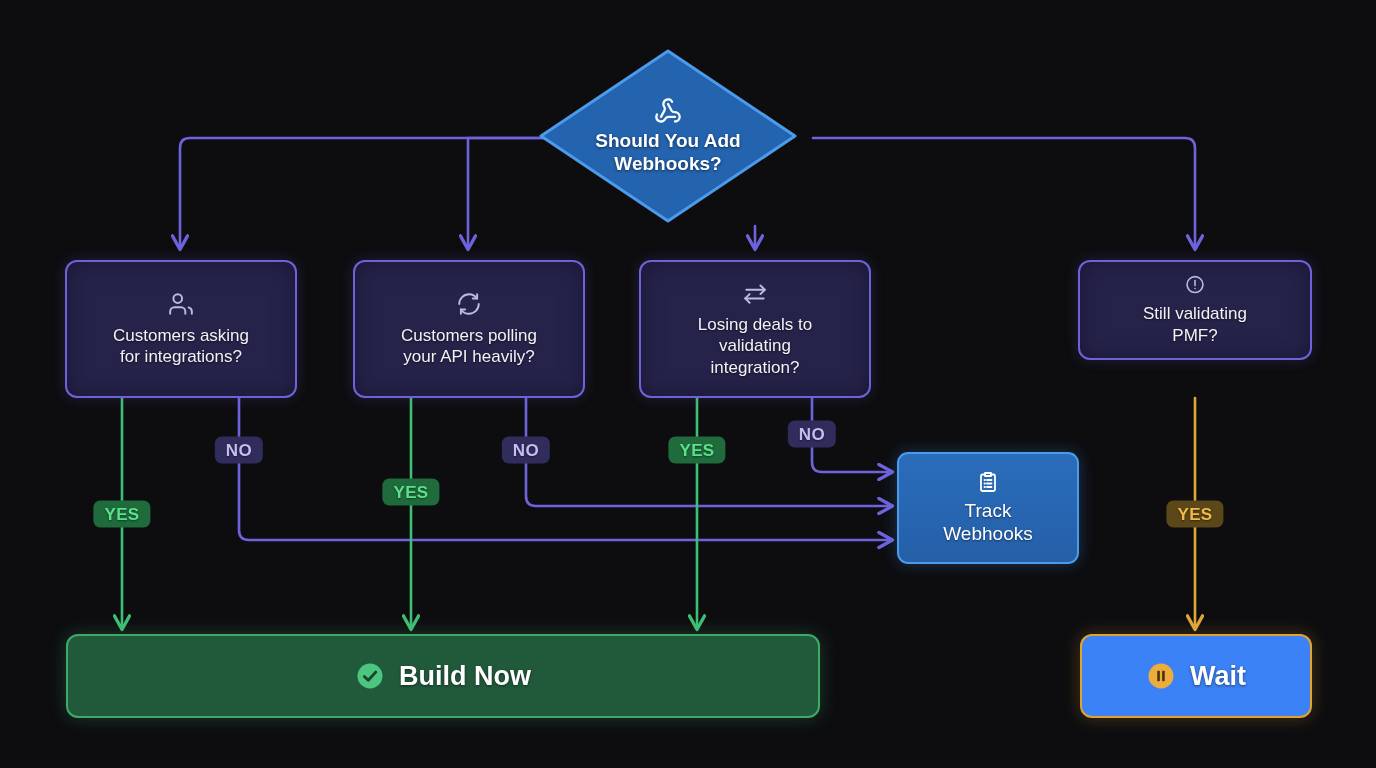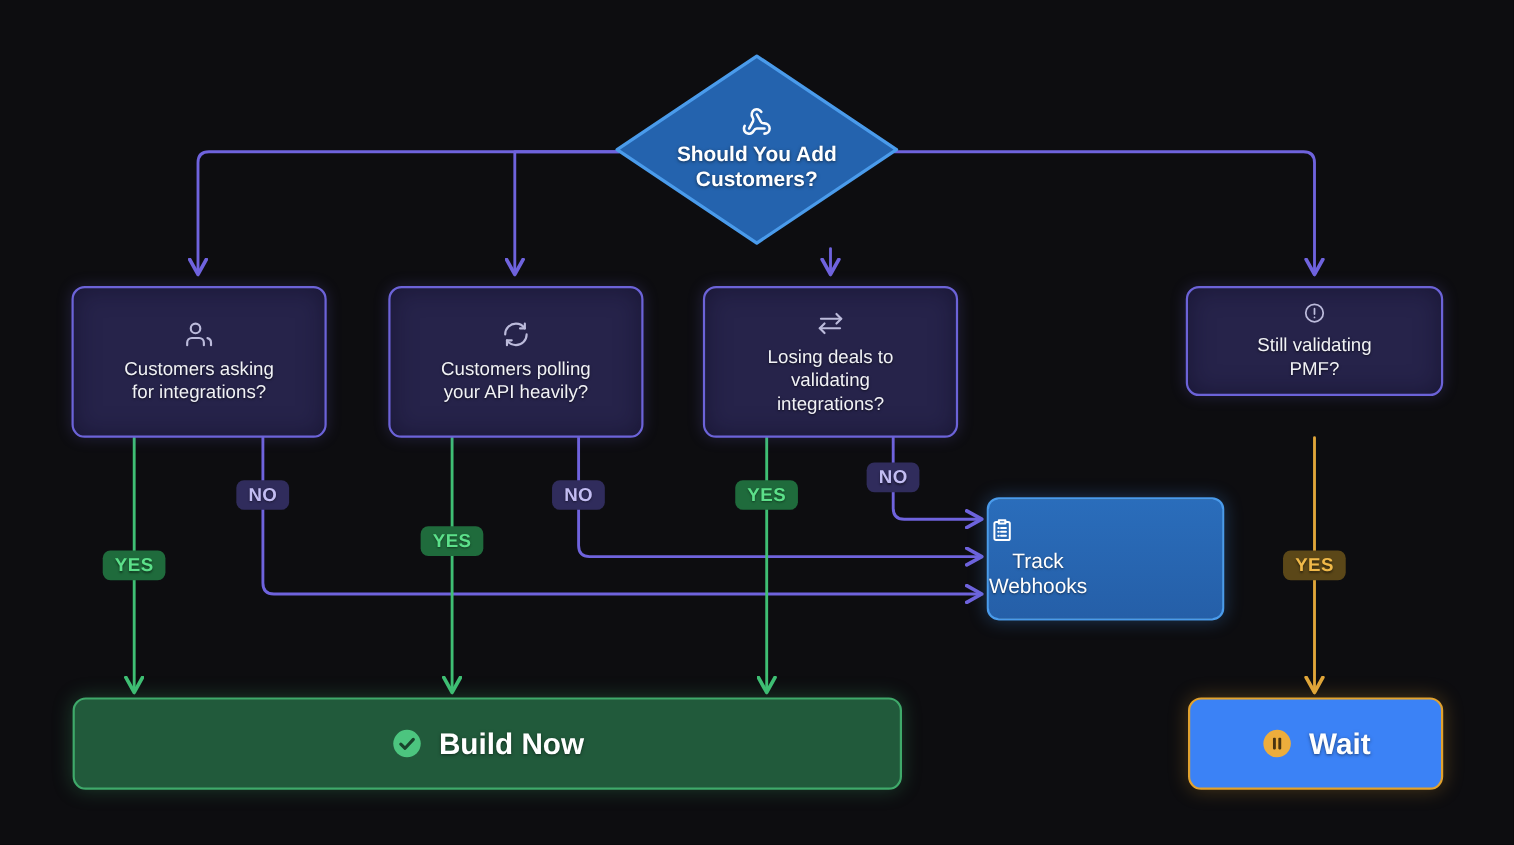--- a/index.html
+++ b/index.html
@@ -18,21 +18,21 @@
   }
   #edges {
     position: absolute; left: 0; top: 0;
     width: 1376px; height: 768px;
     pointer-events: none;
   }
 
   
   .diamond-wrap {
     position: absolute;
-    left: 557px; top: 47px;
+    left: 537px; top: 47px;
     width: 262px; height: 178px;
   }
   .diamond-shape {
     position: absolute; left: 0; top: 0;
     width: 100%; height: 100%;
   }
   .diamond-content {
     position: absolute; left: 0; top: 0;
     width: 100%; height: 100%;
     display: flex; flex-direction: column;
@@ -66,27 +66,27 @@
     font-size: 17px;
     line-height: 1.26;
     text-align: center;
     text-shadow: 0 1px 2px rgba(0,0,0,0.6);
   }
 
   
   .track-node {
     position: absolute;
     left: 897px; top: 452px;
-    width: 216px; height: 112px;
+    width: 182px; height: 112px;
     border: 2px solid #4a9beb;
     border-radius: 11px;
     background: linear-gradient(180deg,#2a6dbb 0%, #255fa8 100%);
     box-shadow: 0 0 16px rgba(66,140,225,0.32);
     display: flex; flex-direction: column;
-    align-items: flex-start; justify-content: center;
+    align-items: center; justify-content: center;
     gap: 4px;
   }
   .track-icon { width: 24px; height: 24px; margin-bottom: 2px; }
   .track-label {
     color: #ffffff; font-size: 19px; line-height: 1.2;
     text-align: center; text-shadow: 0 1px 2px rgba(0,0,0,0.5);
   }
 
   
   .terminal {
@@ -178,21 +178,21 @@
       <path d="M131 4 L258 89 L131 174 L4 89 Z" fill="#2463ae" stroke="#4a9beb" stroke-width="3" stroke-linejoin="round"></path>
     </svg>
     <div class="diamond-content">
       <svg class="diamond-icon" viewBox="0 0 24 24" fill="none" stroke="#ffffff" stroke-width="2" stroke-linecap="round" stroke-linejoin="round">
         <path d="M18 16.98h-5.99c-1.1 0-1.95.94-2.48 1.9A4 4 0 0 1 2 17c.01-.7.2-1.4.57-2"></path>
         <path d="m6 17 3.13-5.78c.53-.97.1-2.18-.5-3.1a4 4 0 1 1 6.89-4.06"></path>
         <path d="m12 6 3.13 5.73C15.66 12.7 16.9 13 18 13a4 4 0 0 1 0 8"></path>
       </svg>
       <div class="diamond-label">
         <span>Should You Add</span><br>
-        <span>Customers?</span>
+        <span>Webhooks?</span>
       </div>
     </div>
   </div>
 
   <div class="dbox" id="box-1" style="left:65px; top:260px; width:232px; height:138px;">
     <svg class="dbox-icon" viewBox="0 0 24 24" fill="none" stroke="#c9c8e8" stroke-width="1.8" stroke-linecap="round" stroke-linejoin="round">
       <path d="M16 21v-2a4 4 0 0 0-4-4H6a4 4 0 0 0-4 4v2"></path>
       <circle cx="9" cy="7" r="4"></circle>
       <path d="M22 21v-2a4 4 0 0 0-3-3.87"></path>
     </svg>
@@ -218,21 +218,21 @@
   <div class="dbox" id="box-3" style="left:639px; top:260px; width:232px; height:138px;">
     <svg class="dbox-icon" viewBox="0 0 24 24" fill="none" stroke="#c9c8e8" stroke-width="1.8" stroke-linecap="round" stroke-linejoin="round">
       <polyline points="17 5 21 9 17 13"></polyline>
       <line x1="21" y1="9" x2="4" y2="9"></line>
       <polyline points="7 21 3 17 7 13"></polyline>
       <line x1="3" y1="17" x2="20" y2="17"></line>
     </svg>
     <div class="dbox-label">
       <span>Losing deals to</span><br>
       <span>validating</span><br>
-      <span>integrations?</span>
+      <span>integration?</span>
     </div>
   </div>
 
   <div class="dbox" id="box-4" style="left:1078px; top:260px; width:234px; height:100px;">
     <svg class="dbox-icon" viewBox="0 0 24 24" fill="none" stroke="#c9c8e8" stroke-width="1.8" stroke-linecap="round" stroke-linejoin="round">
       <circle cx="12" cy="12" r="9"></circle>
       <line x1="12" y1="7.5" x2="12" y2="13"></line>
       <circle cx="12" cy="16.5" r="0.9" fill="#c9c8e8" stroke="none"></circle>
     </svg>
     <div class="dbox-label">

